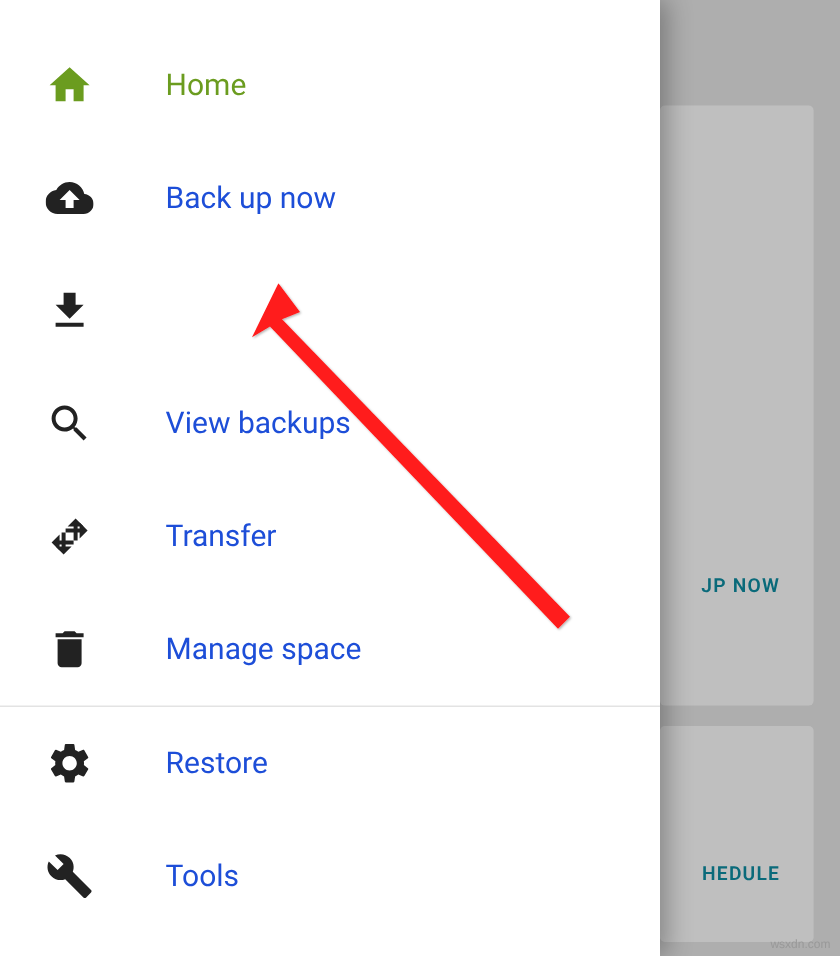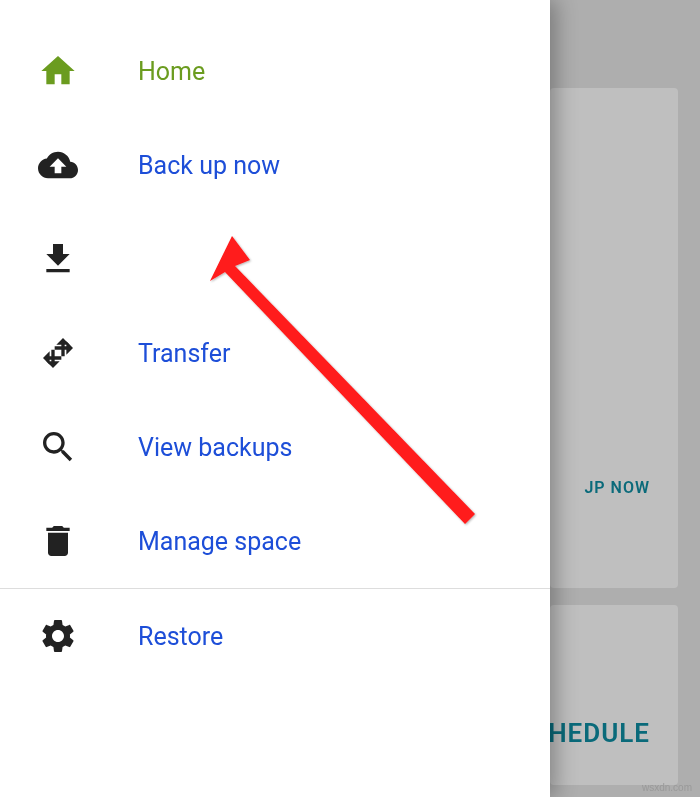--- a/index.html
+++ b/index.html
@@ -57,21 +57,21 @@
       font-weight: 600;
       font-size: 16px;
       letter-spacing: 1px;
     }
     .bg-button2 {
       position: absolute;
       top: 718px;
       right: 50px;
       color: #0a6a7a;
       font-weight: 600;
-      font-size: 26px;
+      font-size: 16px;
       letter-spacing: 1px;
     }
     .drawer {
       position: absolute;
       top: 0;
       left: 0;
       width: 550px;
       height: 100%;
       background: #fff;
       box-shadow: 6px 0 20px rgba(0,0,0,0.3);
@@ -182,56 +182,64 @@
       <span class="icon-wrap">
         <svg viewBox="0 0 24 24">
             <path d="M19 9h-4V3H9v6H5l7 7 7-7zM5 18v2h14v-2H5z"></path>
           </svg>
       </span>
     </li>
 
     <li class="drawer-item">
       <span class="icon-wrap">
         <svg viewBox="0 0 24 24">
+            <path d="M15.5 14h-.79l-.28-.27C15.41 12.59 16 11.11 16 9.5 16 5.91 13.09 3 9.5 3S3 5.91 3 9.5 5.91 16 9.5 16c1.61 0 3.09-.59 4.23-1.57l.27.28v.79l5 4.99L20.49 19l-4.99-5zm-6 0C7.01 14 5 11.99 5 9.5S7.01 5 9.5 5 14 7.01 14 9.5 11.99 14 9.5 14z"></path>
+          </svg>
+      </span>
+      <span class="drawer-label">View backups</span>
+    </li>
+
+    <li class="drawer-item">
+      <span class="icon-wrap">
+        <svg viewBox="0 0 24 24">
             <path d="M9 3L5 7h3v7h2V7h3L9 3zm7 14V10h-2v7h-3l4 4 4-4h-3z" transform="scale(-1,1) translate(-24,0)"></path>
             <path d="M6.99 11L3 15l3.99 4v-3H14v-2H6.99v-3zM21 9l-3.99-4v3H10v2h7.01v3L21 9z"></path>
           </svg>
       </span>
       <span class="drawer-label">Transfer</span>
     </li>
 
     <li class="drawer-item">
       <span class="icon-wrap">
         <svg viewBox="0 0 24 24">
-            <path d="M15.5 14h-.79l-.28-.27C15.41 12.59 16 11.11 16 9.5 16 5.91 13.09 3 9.5 3S3 5.91 3 9.5 5.91 16 9.5 16c1.61 0 3.09-.59 4.23-1.57l.27.28v.79l5 4.99L20.49 19l-4.99-5zm-6 0C7.01 14 5 11.99 5 9.5S7.01 5 9.5 5 14 7.01 14 9.5 11.99 14 9.5 14z"></path>
-          </svg>
-      </span>
-      <span class="drawer-label">View backups</span>
-    </li>
-
-    <li class="drawer-item">
-      <span class="icon-wrap">
-        <svg viewBox="0 0 24 24">
             <path d="M6 19c0 1.1.9 2 2 2h8c1.1 0 2-.9 2-2V7H6v12zM19 4h-3.5l-1-1h-5l-1 1H5v2h14V4z"></path>
           </svg>
       </span>
       <span class="drawer-label">Manage space</span>
     </li>
 
     <li class="divider"></li>
 
     <li class="drawer-item">
       <span class="icon-wrap">
         <svg viewBox="0 0 24 24">
             <path d="M19.14,12.94c0.04-0.3,0.06-0.61,0.06-0.94c0-0.32-0.02-0.64-0.07-0.94l2.03-1.58c0.18-0.14,0.23-0.41,0.12-0.61 l-1.92-3.32c-0.12-0.22-0.37-0.29-0.59-0.22l-2.39,0.96c-0.5-0.38-1.03-0.7-1.62-0.94L14.4,2.81c-0.04-0.24-0.24-0.41-0.48-0.41 h-3.84c-0.24,0-0.43,0.17-0.47,0.41L9.25,5.35C8.66,5.59,8.12,5.92,7.63,6.29L5.24,5.33c-0.22-0.08-0.47,0-0.59,0.22L2.74,8.87 C2.62,9.08,2.66,9.34,2.86,9.48l2.03,1.58C4.84,11.36,4.8,11.69,4.8,12s0.02,0.64,0.07,0.94l-2.03,1.58 c-0.18,0.14-0.23,0.41-0.12,0.61l1.92,3.32c0.12,0.22,0.37,0.29,0.59,0.22l2.39-0.96c0.5,0.38,1.03,0.7,1.62,0.94l0.36,2.54 c0.05,0.24,0.24,0.41,0.48,0.41h3.84c0.24,0,0.44-0.17,0.47-0.41l0.36-2.54c0.59-0.24,1.13-0.56,1.62-0.94l2.39,0.96 c0.22,0.08,0.47,0,0.59-0.22l1.92-3.32c0.12-0.22,0.07-0.47-0.12-0.61L19.14,12.94z M12,15.6c-1.98,0-3.6-1.62-3.6-3.6 s1.62-3.6,3.6-3.6s3.6,1.62,3.6,3.6S13.98,15.6,12,15.6z"></path>
           </svg>
       </span>
       <span class="drawer-label">Restore</span>
     </li>
 
+    <li class="drawer-item">
+      <span class="icon-wrap">
+        <svg viewBox="0 0 24 24">
+            <path d="M22.7 19l-9.1-9.1c.9-2.3.4-5-1.5-6.9-2-2-5-2.4-7.4-1.3L9 6 6 9 1.6 4.7C.4 7.1.9 10.1 2.9 12.1c1.9 1.9 4.6 2.4 6.9 1.5l9.1 9.1c.4.4 1 .4 1.4 0l2.3-2.3c.5-.4.5-1.1.1-1.4z"></path>
+          </svg>
+      </span>
+      <span class="drawer-label">Tools</span>
+    </li>
 
   </ul>
 </nav>
 
 <svg class="arrow" width="290" height="310">
   <defs>
     <filter id="shadow" x="-20%" y="-20%" width="140%" height="140%">
       <feDropShadow dx="1" dy="1" stdDeviation="1" flood-opacity="0.3"></feDropShadow>
     </filter>
   </defs>

